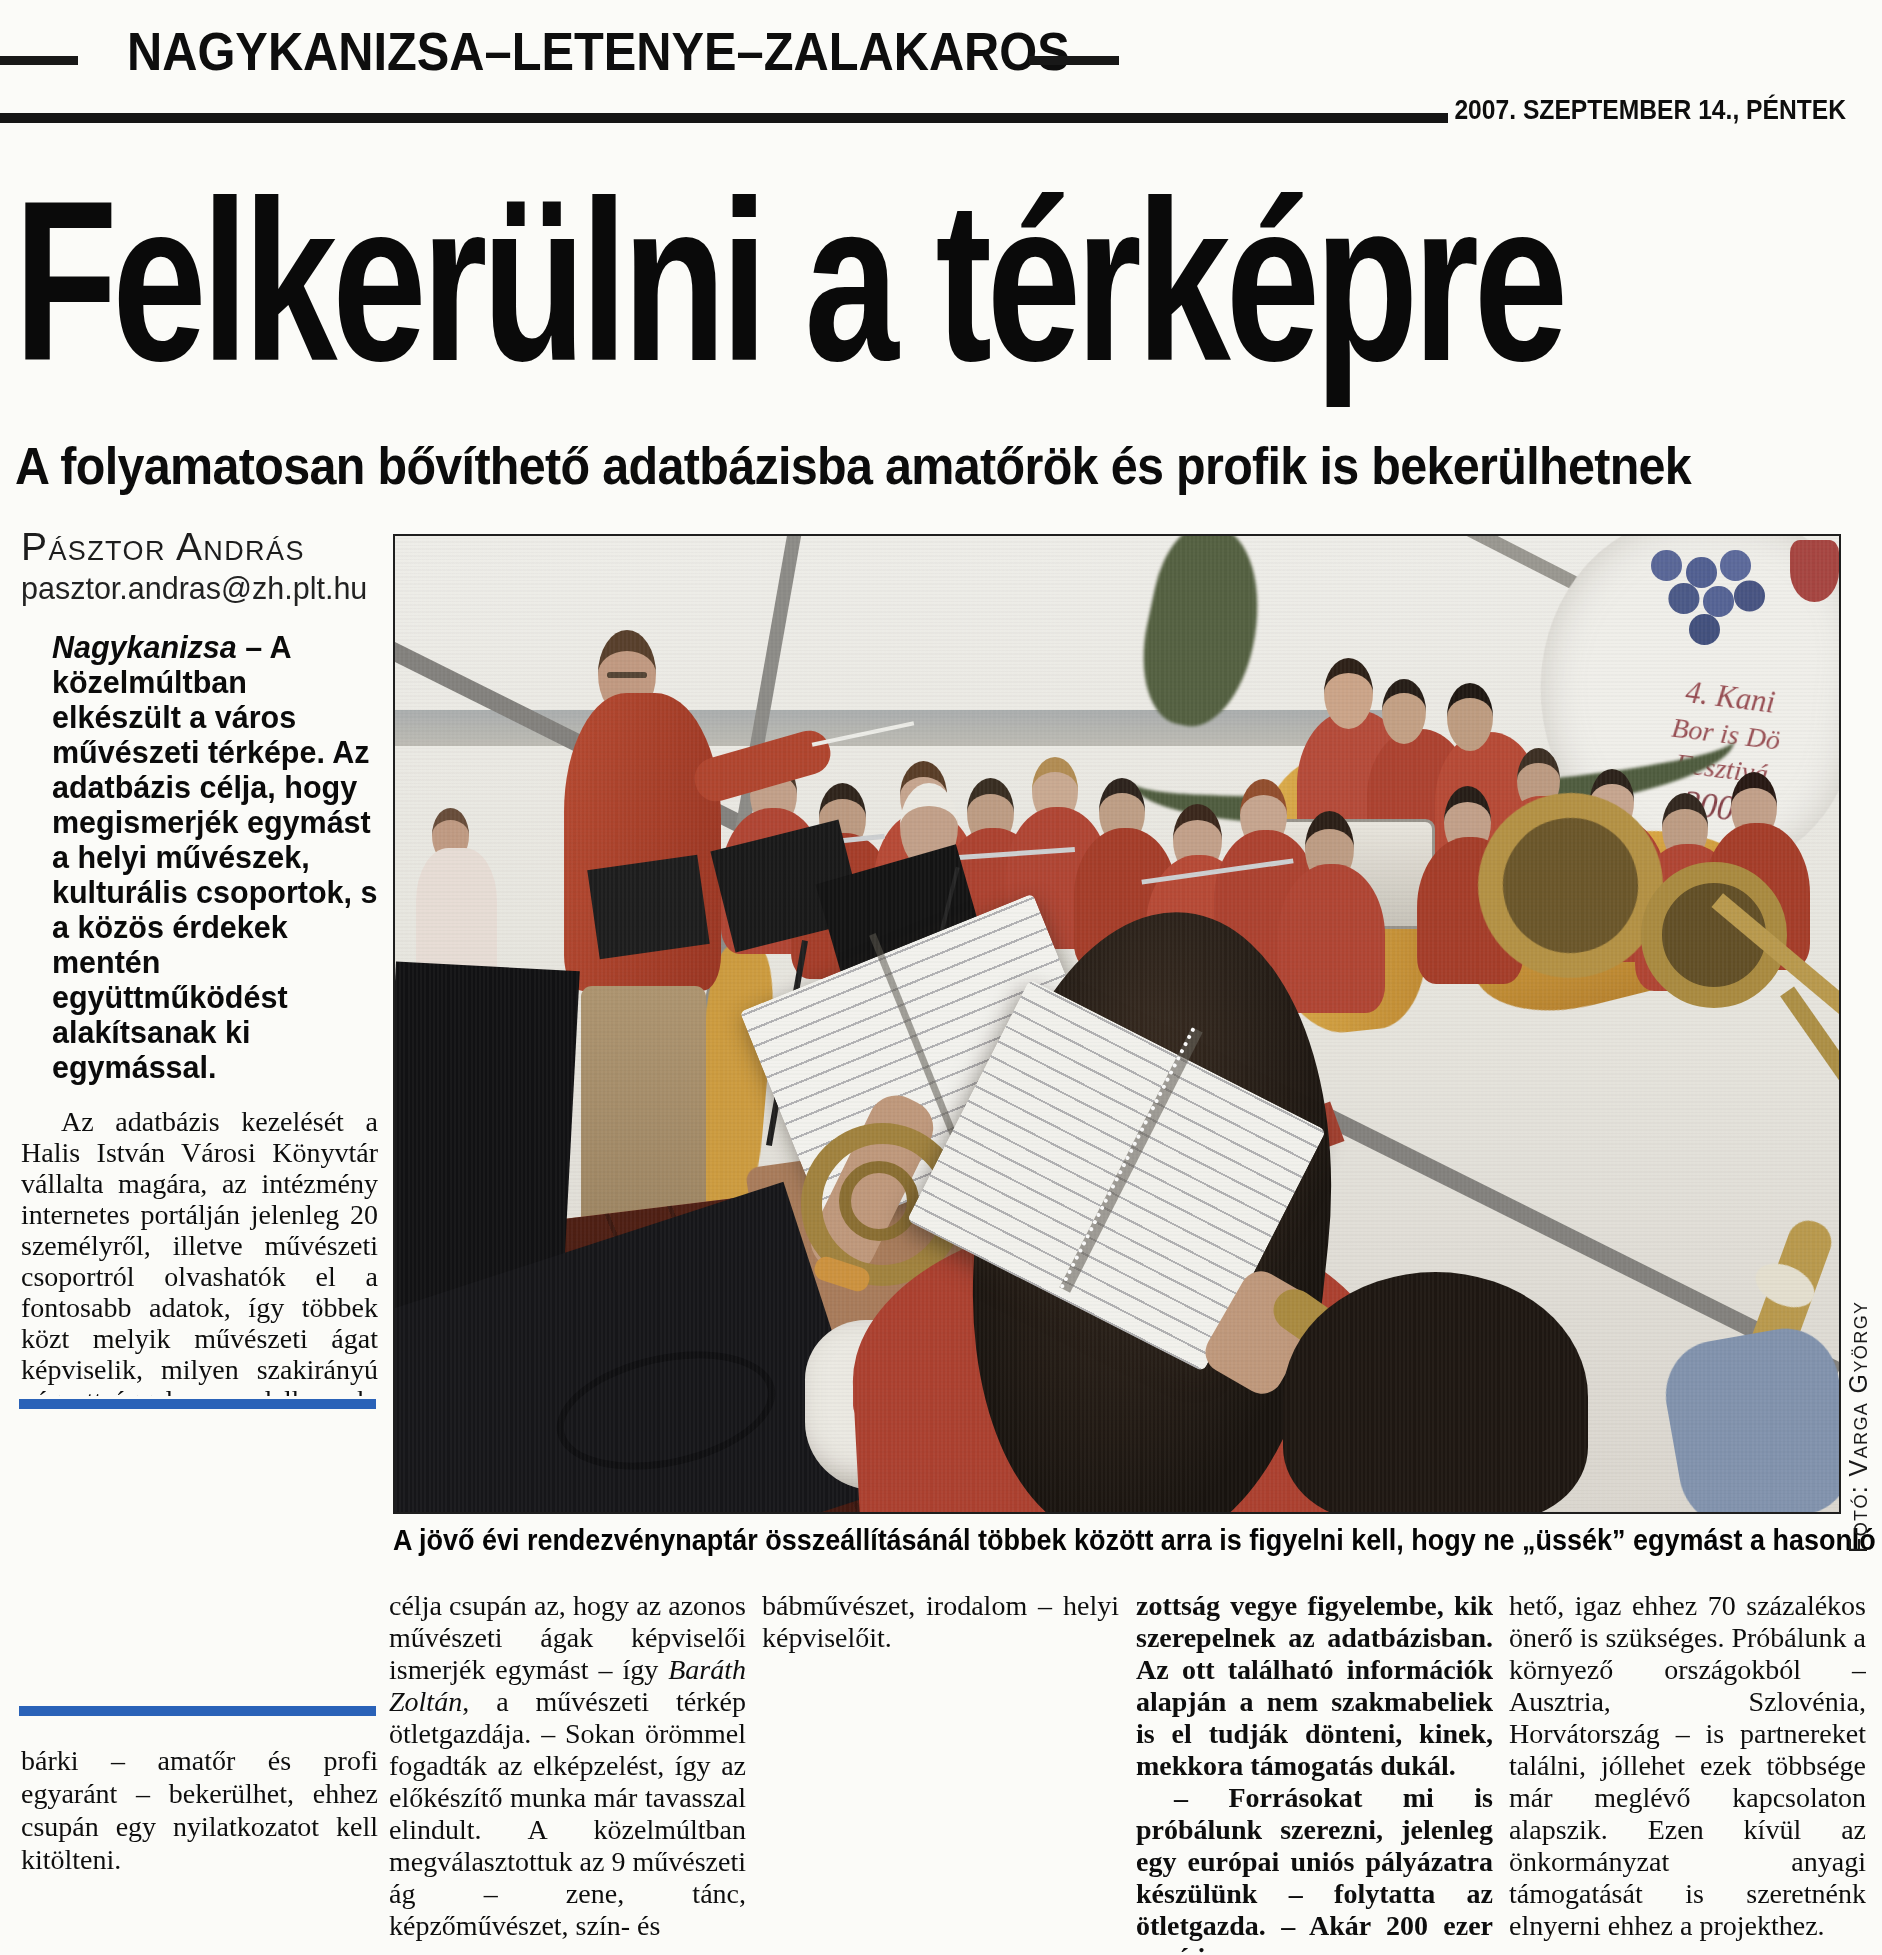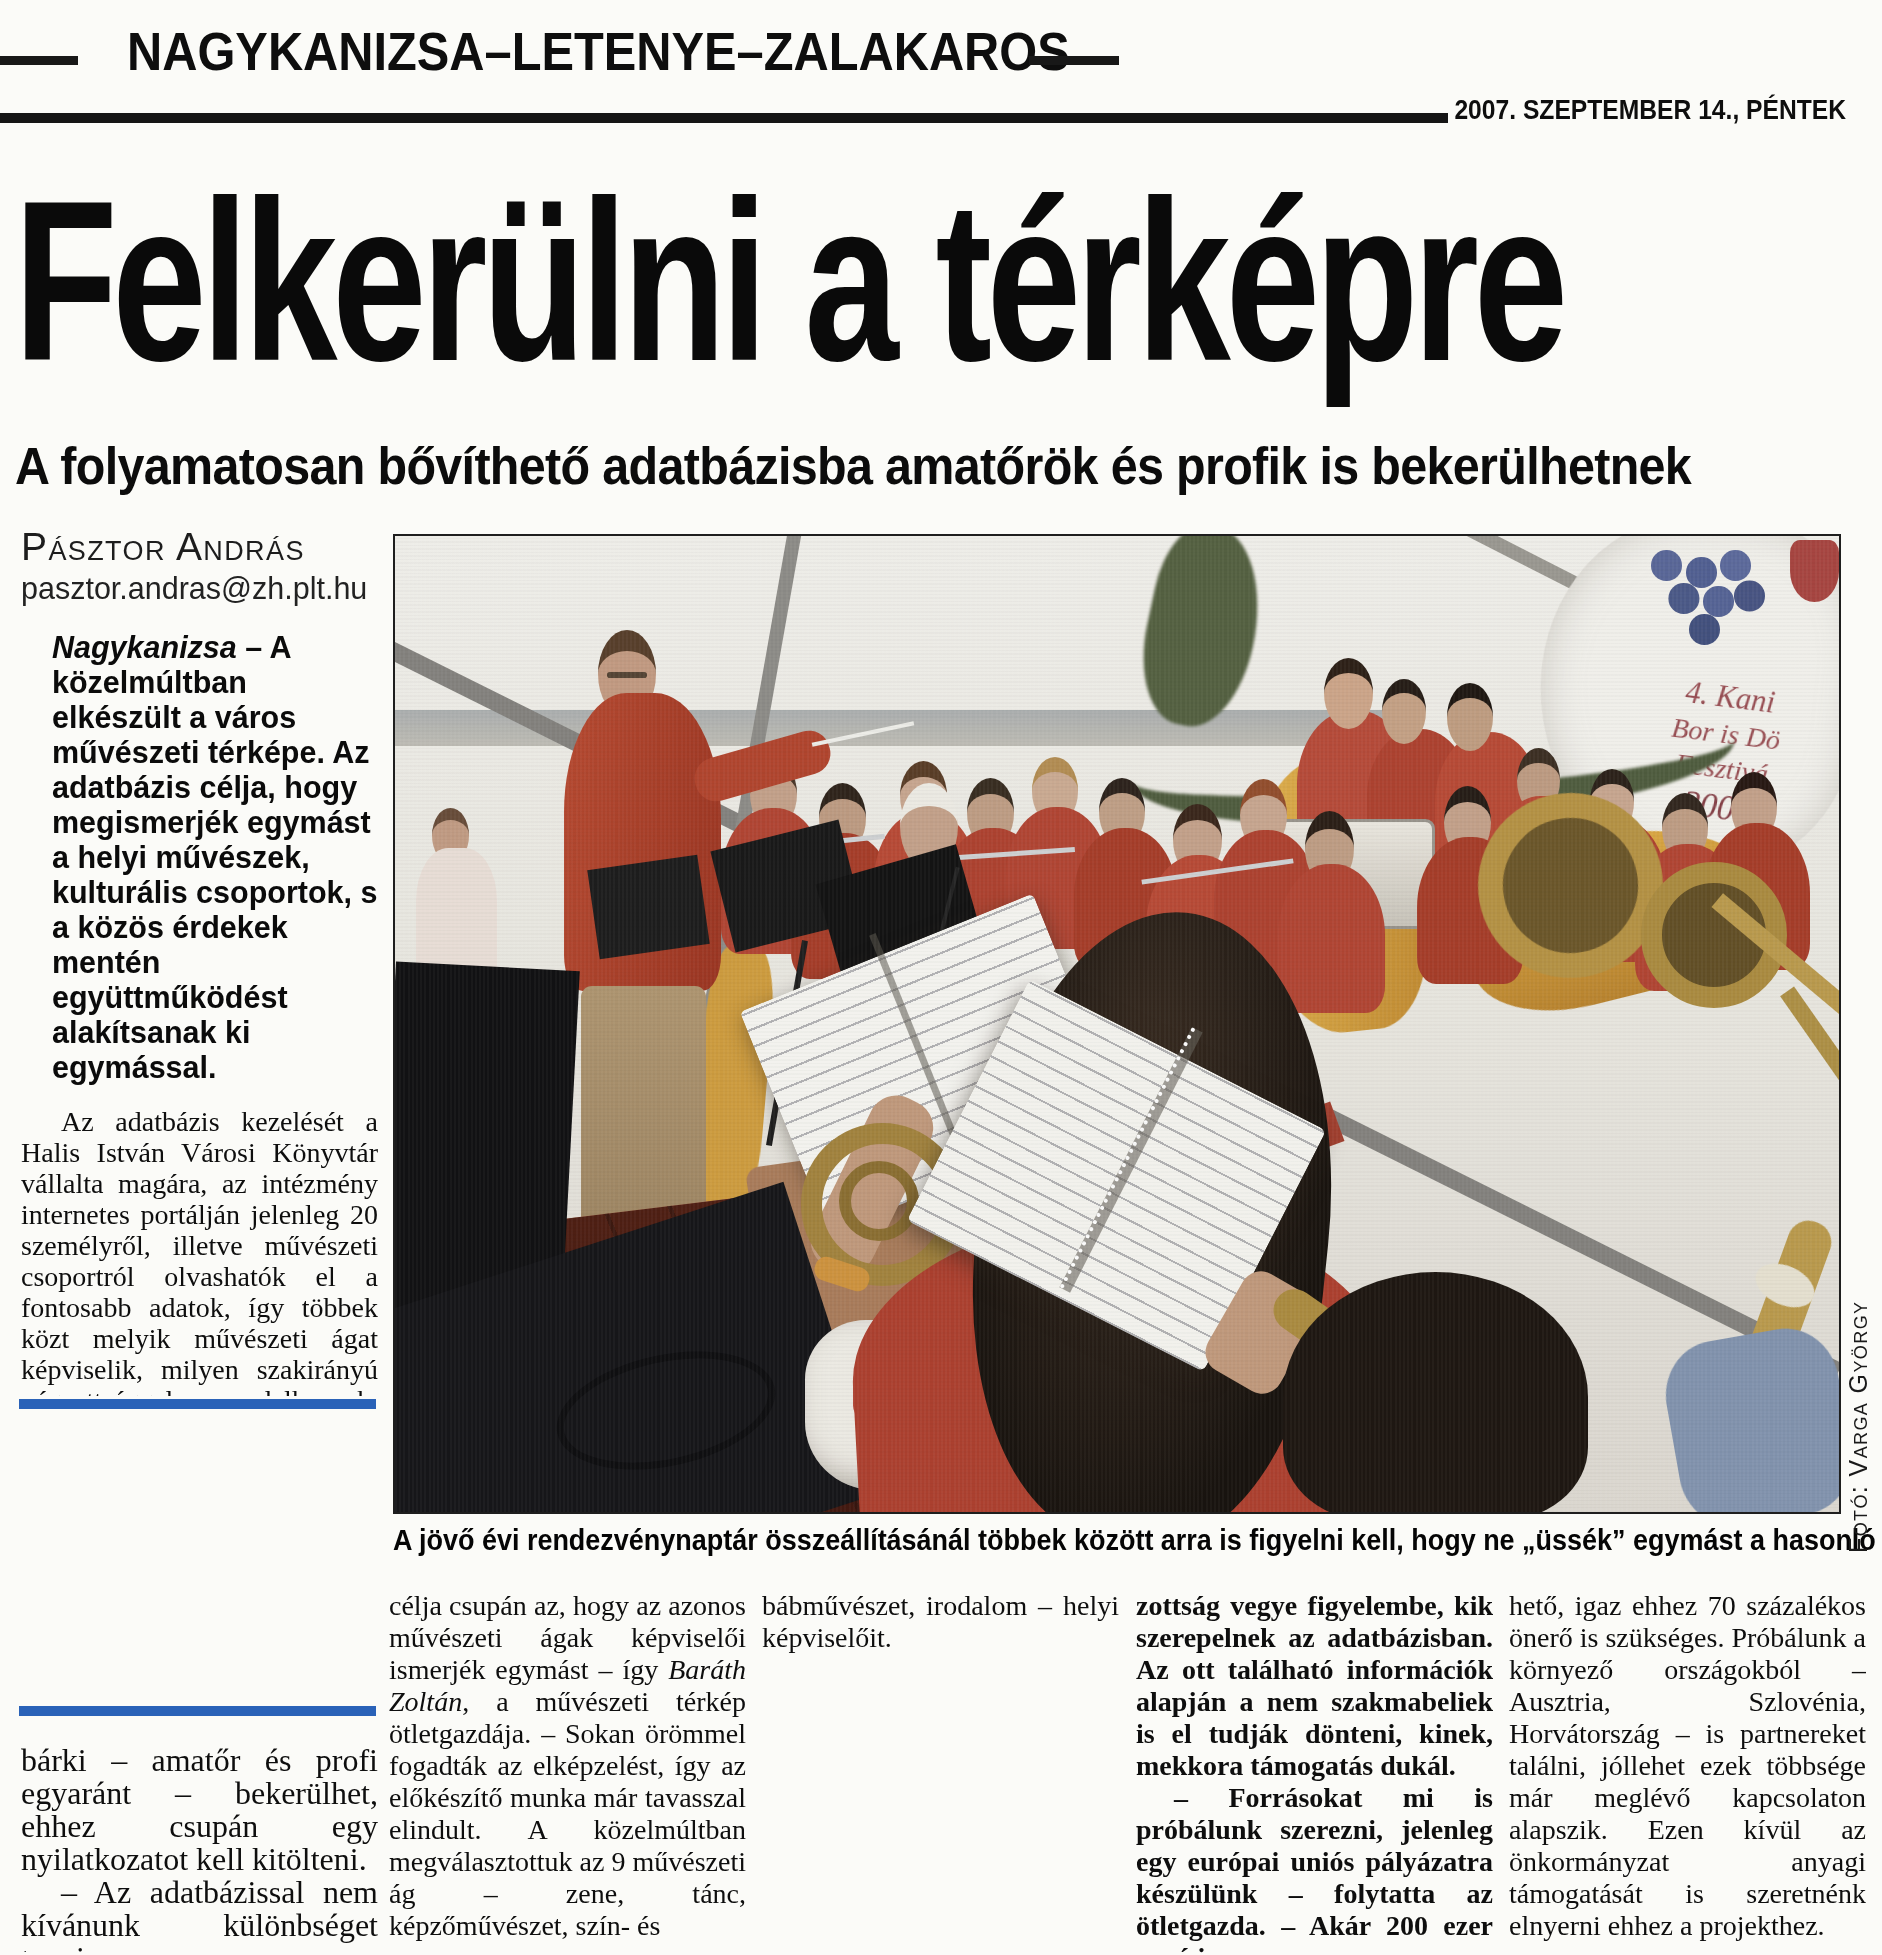--- a/index.html
+++ b/index.html
@@ -24,21 +24,21 @@
   
   #col1-top{left:21px;top:614px;width:357px;height:782px;overflow:hidden;}
   #lead-para{margin:16px 0 0 31px;font:700 30.5px/35px "Liberation Sans",sans-serif;color:#0b0b0b;}
   #lead-para .loc{font-style:italic;}
   .serif{font-family:"Liberation Serif",serif;text-align:justify;}
   #col1-para2{margin:21px 0 0 0;font-size:28px;line-height:31px;text-indent:40px;}
   .blue-rule{left:19.4px;width:357px;height:10.4px;background:#2a62b8;}
   #pull-quote{left:21px;top:1427px;width:357px;height:272px;overflow:hidden;
     font:400 39px/50px "Liberation Sans",sans-serif;letter-spacing:-1px;color:#161616;}
   #col1-bottom{left:21px;top:1744px;width:357px;height:208px;overflow:hidden;}
-  #col1-bottom p{margin:0;font-size:32px;line-height:33px;}
+  #col1-bottom p{margin:0;font-size:28px;line-height:33px;}
   #col1-para4{text-indent:40px;}
   
   #photo{left:393px;top:534px;width:1448px;height:980px;border:2.8px solid #1e1e1e;box-sizing:border-box;
     background:#efede6;}
   #photo-scene{position:absolute;inset:0;overflow:hidden;filter:saturate(.85) contrast(.97);}
   #photo-scene div{position:absolute;}
   .blur1{filter:blur(0.7px);} .blur2{filter:blur(1.4px);}
   .head{border-radius:50%;}
   .torso{border-radius:48% 48% 18% 18%;}
   .staff{background-image:repeating-linear-gradient(0deg,rgba(70,70,85,.38) 0 2.1px,transparent 2.1px 16.7px);}
@@ -77,21 +77,20 @@
   <div class="abs" id="col1-top">
     <p id="lead-para"><span class="loc">Nagykanizsa</span><span> – A közelmúltban elkészült a város művészeti térképe. Az adatbázis célja, hogy megismerjék egymást a helyi művészek, kulturális csoportok, s a közös érdekek mentén együttműködést alakítsanak ki egymással.</span></p>
     <p class="serif" id="col1-para2">Az adatbázis kezelését a Halis István Városi Könyvtár vállalta magára, az intézmény internetes portálján jelenleg 20 személyről, illetve művészeti csoportról olvashatók el a fontosabb adatok, így többek közt melyik művészeti ágat képviselik, milyen szakirányú végzettséggel rendelkeznek, illetve évente hány fellépésük van. Az adatbázis bővíthető, tulajdonképpen</p>
   </div>
 
   <div class="abs blue-rule" style="top:1399px;"></div>
   <div class="abs blue-rule" style="top:1706px;"></div>
 
   <div class="abs serif" id="col1-bottom">
     <p>bárki – amatőr és profi egyaránt – bekerülhet, ehhez csupán egy nyilatkozatot kell kitölteni.</p>
-    <p id="col1-para4">– Az adatbázissal nem kívánunk különbséget tenni, a</p>
   </div>
 
   <div class="abs" id="photo">
     <div id="photo-scene">
 
       <div style="inset:0;background:linear-gradient(#f2f0ea,#eae8e0 45%,#ddd9cf);"></div>
       <div style="left:0;top:174px;width:1013px;height:36px;background:linear-gradient(#9aa0a2,#b5b3a8);opacity:.8;" class="blur1"></div>
 
       <div style="left:-56px;top:78px;width:1680px;height:18px;background:#83817c;transform:rotate(26.5deg);transform-origin:left top;"></div>
       <div style="left:351px;top:-21px;width:14px;height:507px;background:#8d8b86;transform:rotate(10deg);"></div>

